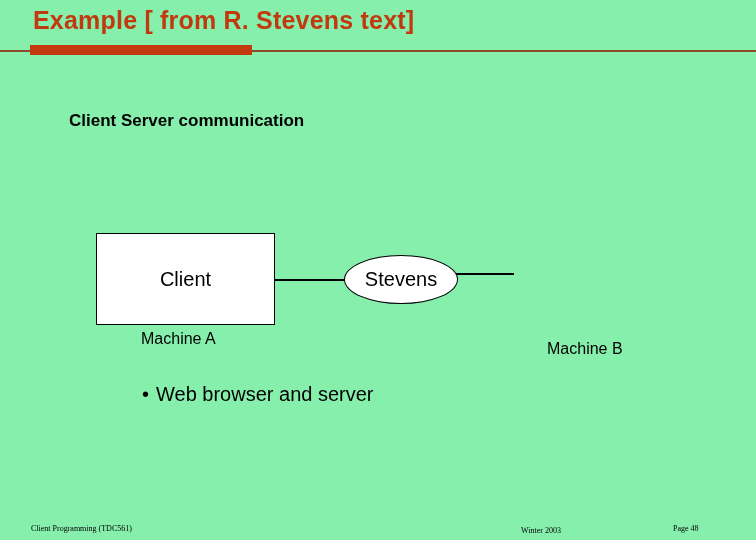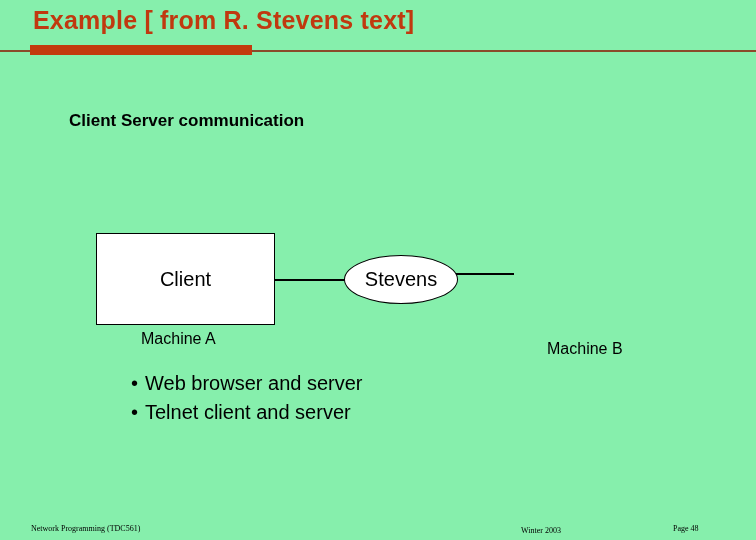--- a/index.html
+++ b/index.html
@@ -144,21 +144,21 @@
     left: 531px;
     top: 324px;
     margin-top: 16px;
   }
 
   
   .bullet-list {
     position: absolute;
     left: 131px;
     top: 369px;
-    margin: 0;
+    margin: 11px;
     padding: 0;
     list-style: none;
   }
   .bullet-list li {
     font-size: 20px;
     color: #000000;
     line-height: 29px;
     white-space: nowrap;
   }
   .bullet-list li .bullet-dot {
@@ -208,24 +208,21 @@
 
     <div class="machine-label" id="machine-a-label">Machine A</div>
 
     <div class="machine-label" id="machine-b-label">Machine B</div>
   </div>
 
   <ul class="bullet-list">
     <li>
       <span class="bullet-dot">•</span><span>Web browser and server</span>
     </li>
-    <li>
-      <span class="bullet-dot">•</span><span>Telnet client and server</span>
-    </li>
   </ul>
 
-  <div class="footer-text" id="footer-left">Network Programming (TDC561)</div>
+  <div class="footer-text" id="footer-left">Client Programming (TDC561)</div>
 
   <div class="footer-text" id="footer-center">Winter  2003</div>
 
   <div class="footer-text" id="footer-right">Page 48</div>
 
 </div>
 
 </body></html>

